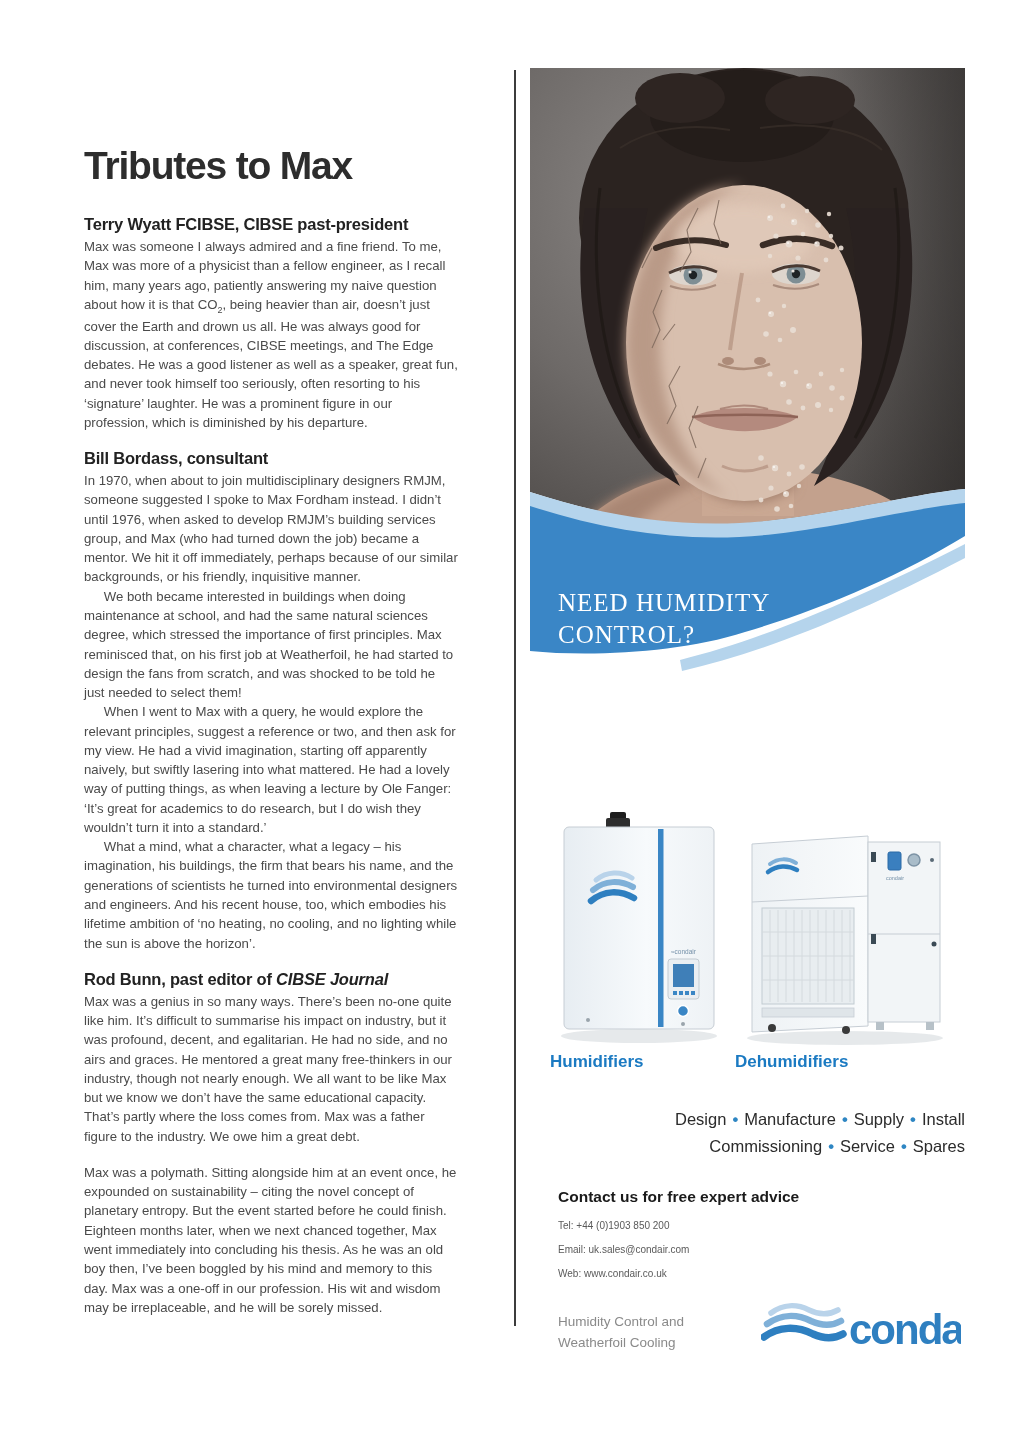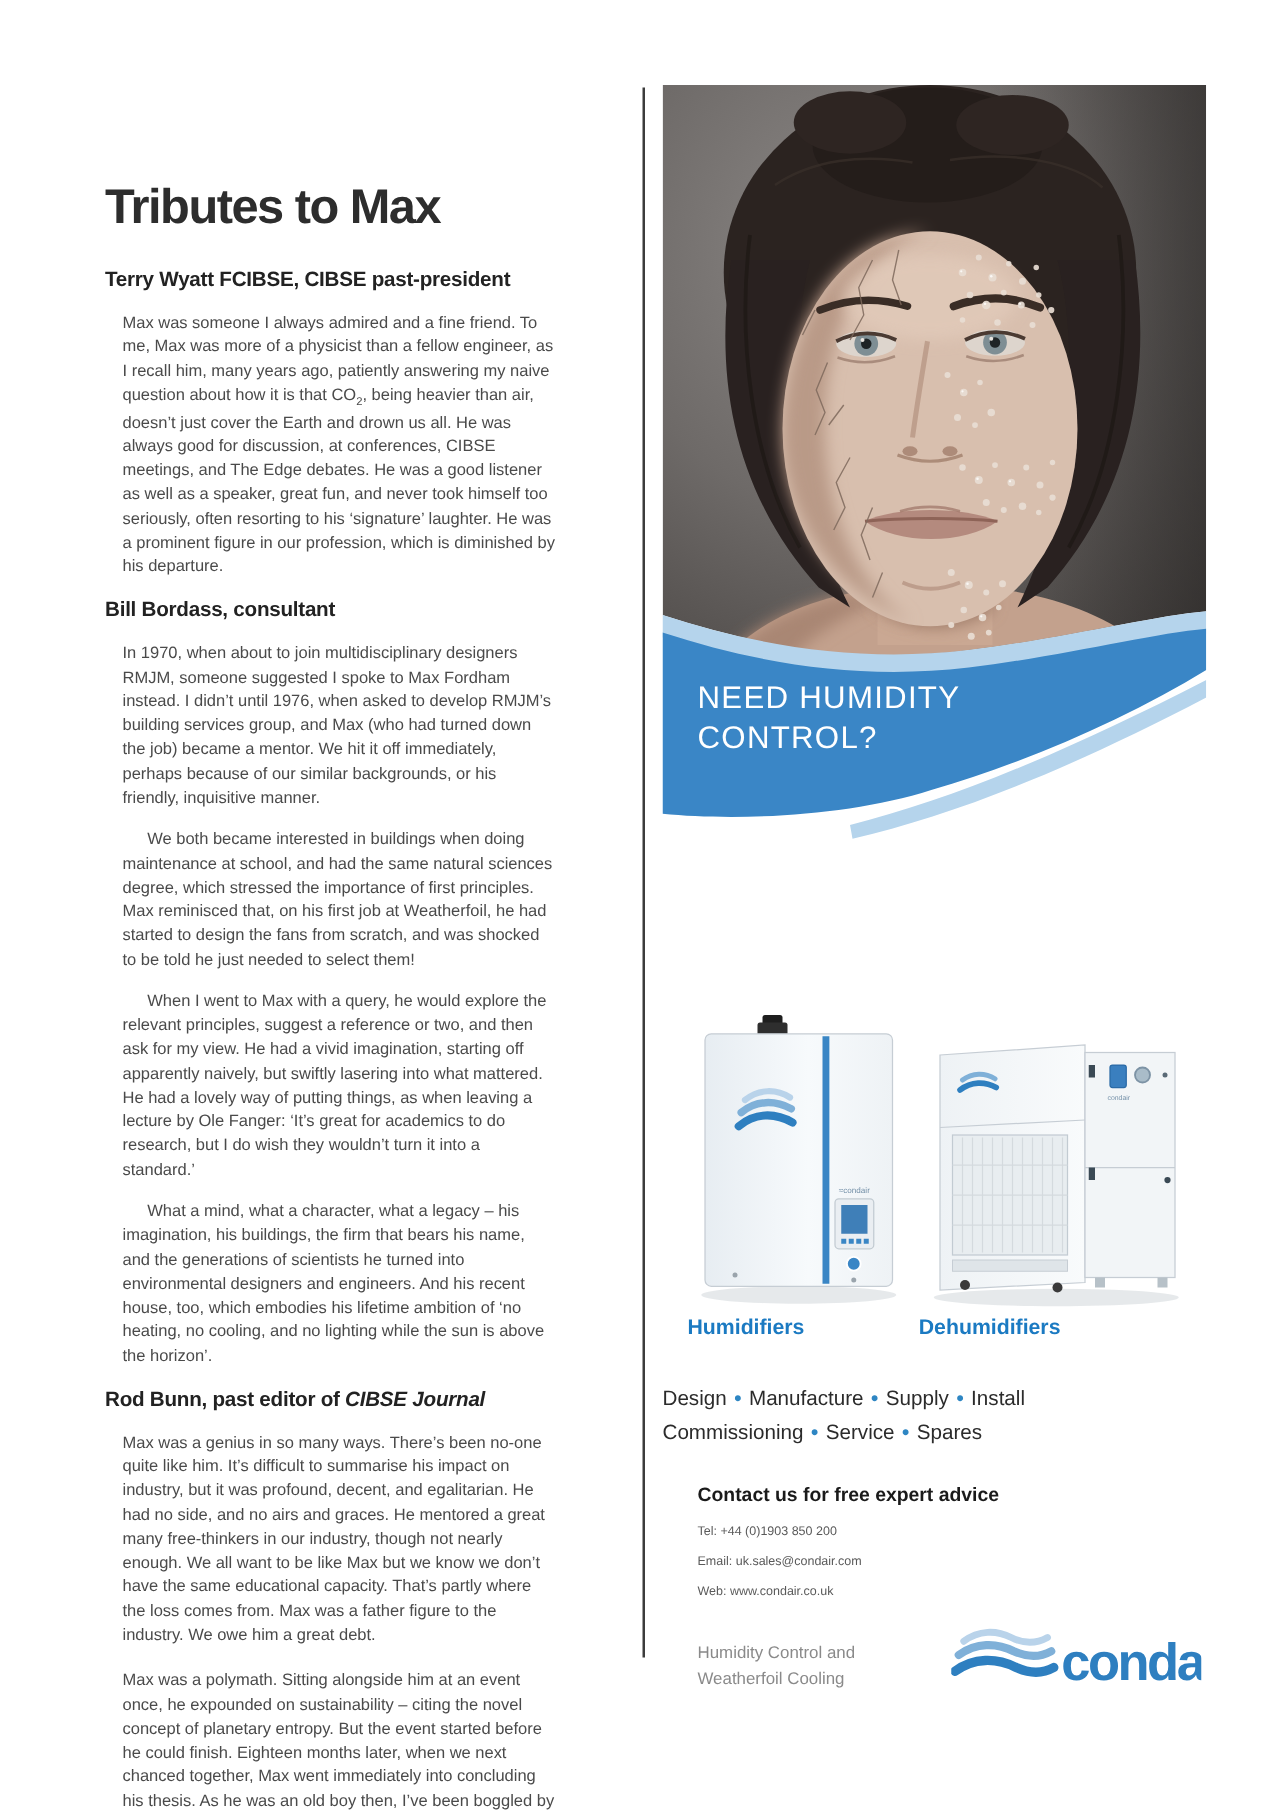--- a/index.html
+++ b/index.html
@@ -5,36 +5,36 @@
   html,body{margin:0;padding:0;background:#ffffff;}
   .page{position:relative;width:1024px;height:1448px;background:#ffffff;overflow:hidden;
         font-family:"Liberation Sans",sans-serif;padding-left:24px;}
   
   .article{position:absolute;left:84px;top:146px;width:374px;color:#4a4a4a;}
   .article h1{margin:0 0 30px 0;font-size:39px;line-height:1.0;font-weight:bold;
               letter-spacing:-1.2px;color:#2d2d2d;}
   .section{margin-top:17px;}
   .section h2{margin:0 0 3px 0;font-size:16.5px;font-weight:bold;color:#222;letter-spacing:-0.2px;}
   .section h2 .it{font-style:italic;}
-  .section p{margin:14px;font-size:13.2px;line-height:1.46;color:#4a4a4a;}
+  .section p{margin:0;font-size:13.2px;line-height:1.46;color:#4a4a4a;}
   .section p.indent{text-indent:1.5em;}
   sub{font-size:9px;}
   
   .divider{position:absolute;left:514px;top:70px;width:1.5px;height:1256px;background:#3c3c3c;}
   
   .ad{position:absolute;left:530px;top:68px;width:435px;height:1290px;}
   .portrait{position:absolute;left:0;top:0;}
   .wave{position:absolute;left:0;top:412px;pointer-events:none;}
-  .headline{position:absolute;left:28px;top:474px;color:#ffffff;font-size:25px;line-height:32px;
-            font-weight:400;letter-spacing:1px;}
+  .headline{position:absolute;left:28px;top:519px;color:#ffffff;font-size:25px;line-height:32px;
+            font-weight:400;letter-spacing:1px;font-family:Liberation Serif, serif;}
   .ad-copy{position:absolute;left:28px;top:605px;width:395px;font-size:19.5px;line-height:30.5px;
            color:#2e86c3;}
   .product{position:absolute;}
   .prod-label{position:absolute;font-size:17px;font-weight:bold;color:#1b7ac2;text-align:left;}
-  .services{position:absolute;left:0;top:1038px;width:435px;text-align:left;font-size:16.5px;
+  .services{position:absolute;left:0;top:1038px;width:435px;text-align:right;font-size:16.5px;
             line-height:27px;color:#2b2b2b;}
   .services .dot{color:#2e86c3;margin:0 6px;font-weight:bold;}
   .contact{position:absolute;left:28px;top:1120px;}
   .contact .c-head{font-size:15.5px;font-weight:bold;color:#1a1a1a;margin-bottom:8px;}
   .contact .c-line{font-size:10px;line-height:24px;color:#5a5a5a;}
   .tagline{position:absolute;left:28px;top:1243px;font-size:13.5px;line-height:21px;color:#8a8a8a;}
   .brand-logo{position:absolute;right:4px;top:1228px;}
   
   .footer{position:absolute;left:530px;top:1384px;width:435px;text-align:right;color:#1a1a1a;
           white-space:nowrap;}

